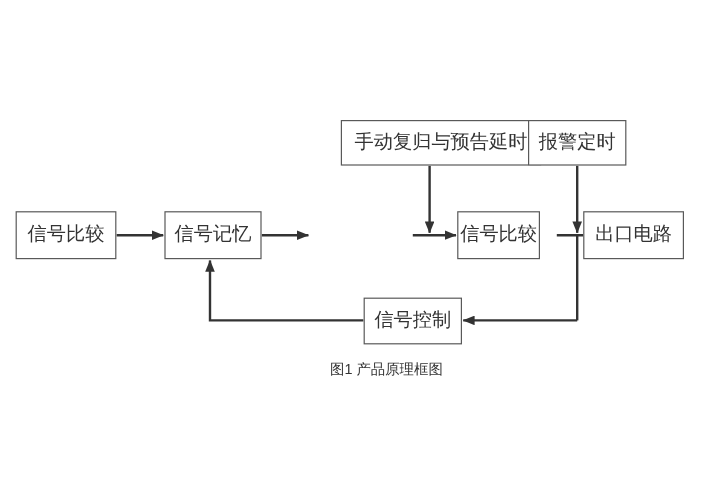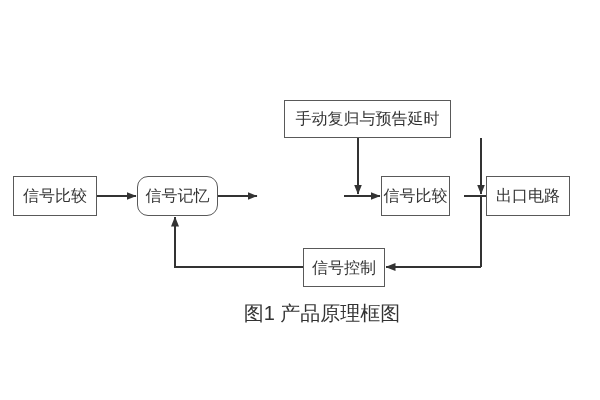--- a/index.html
+++ b/index.html
@@ -34,21 +34,21 @@
     justify-content: center;
     white-space: nowrap;
   }
   .caption {
     position: absolute;
     left: 232px;
     top: 300px;
     width: 180px;
     text-align: center;
     color: #333333;
-    font-size: 20px;
+    font-size: 12px;
     white-space: nowrap;
   }
 </style>
 </head>
 <body>
 
 <div class="canvas">
 
   <svg class="wires" width="600" height="400" viewBox="0 0 600 400">
     <defs>
@@ -65,23 +65,24 @@
     <line x1="358" y1="138" x2="358" y2="194" stroke="#333333" stroke-width="2" marker-end="url(#arr)"></line>
     <line x1="481" y1="138" x2="481" y2="194" stroke="#333333" stroke-width="2" marker-end="url(#arr)"></line>
 
     <line x1="481" y1="196" x2="481" y2="267" stroke="#333333" stroke-width="2"></line>
     <line x1="481" y1="267" x2="386" y2="267" stroke="#333333" stroke-width="2" marker-end="url(#arr)"></line>
 
     <polyline points="303,267 175,267 175,217" fill="none" stroke="#333333" stroke-width="2" marker-end="url(#arr)"></polyline>
   </svg>
 
   <div class="box" style="left:238px; top:100px; width:167px; height:38px;margin-left:46px;">手动复归与预告延时</div>
+  <div class="box" style="left:440px; top:100px; width:82px; height:38px;">报警定时</div>
 
   <div class="box" style="left:13px; top:176px; width:84px; height:40px;">信号比较</div>
-  <div class="box" style="left:137px; top:176px; width:81px; height:40px;border-radius:11px;">信号记忆</div>
+  <div class="box" style="left:137px; top:176px; width:81px; height:40px;">信号记忆</div>
   <div class="box" style="left:381px; top:176px; width:69px; height:40px;">信号比较</div>
   <div class="box" style="left:486px; top:176px; width:84px; height:40px;">出口电路</div>
 
   <div class="box" style="left:303px; top:248px; width:82px; height:39px;text-align:right;">信号控制</div>
 
   <div class="caption">图1 产品原理框图</div>
 
 </div>
 
 </body></html>

